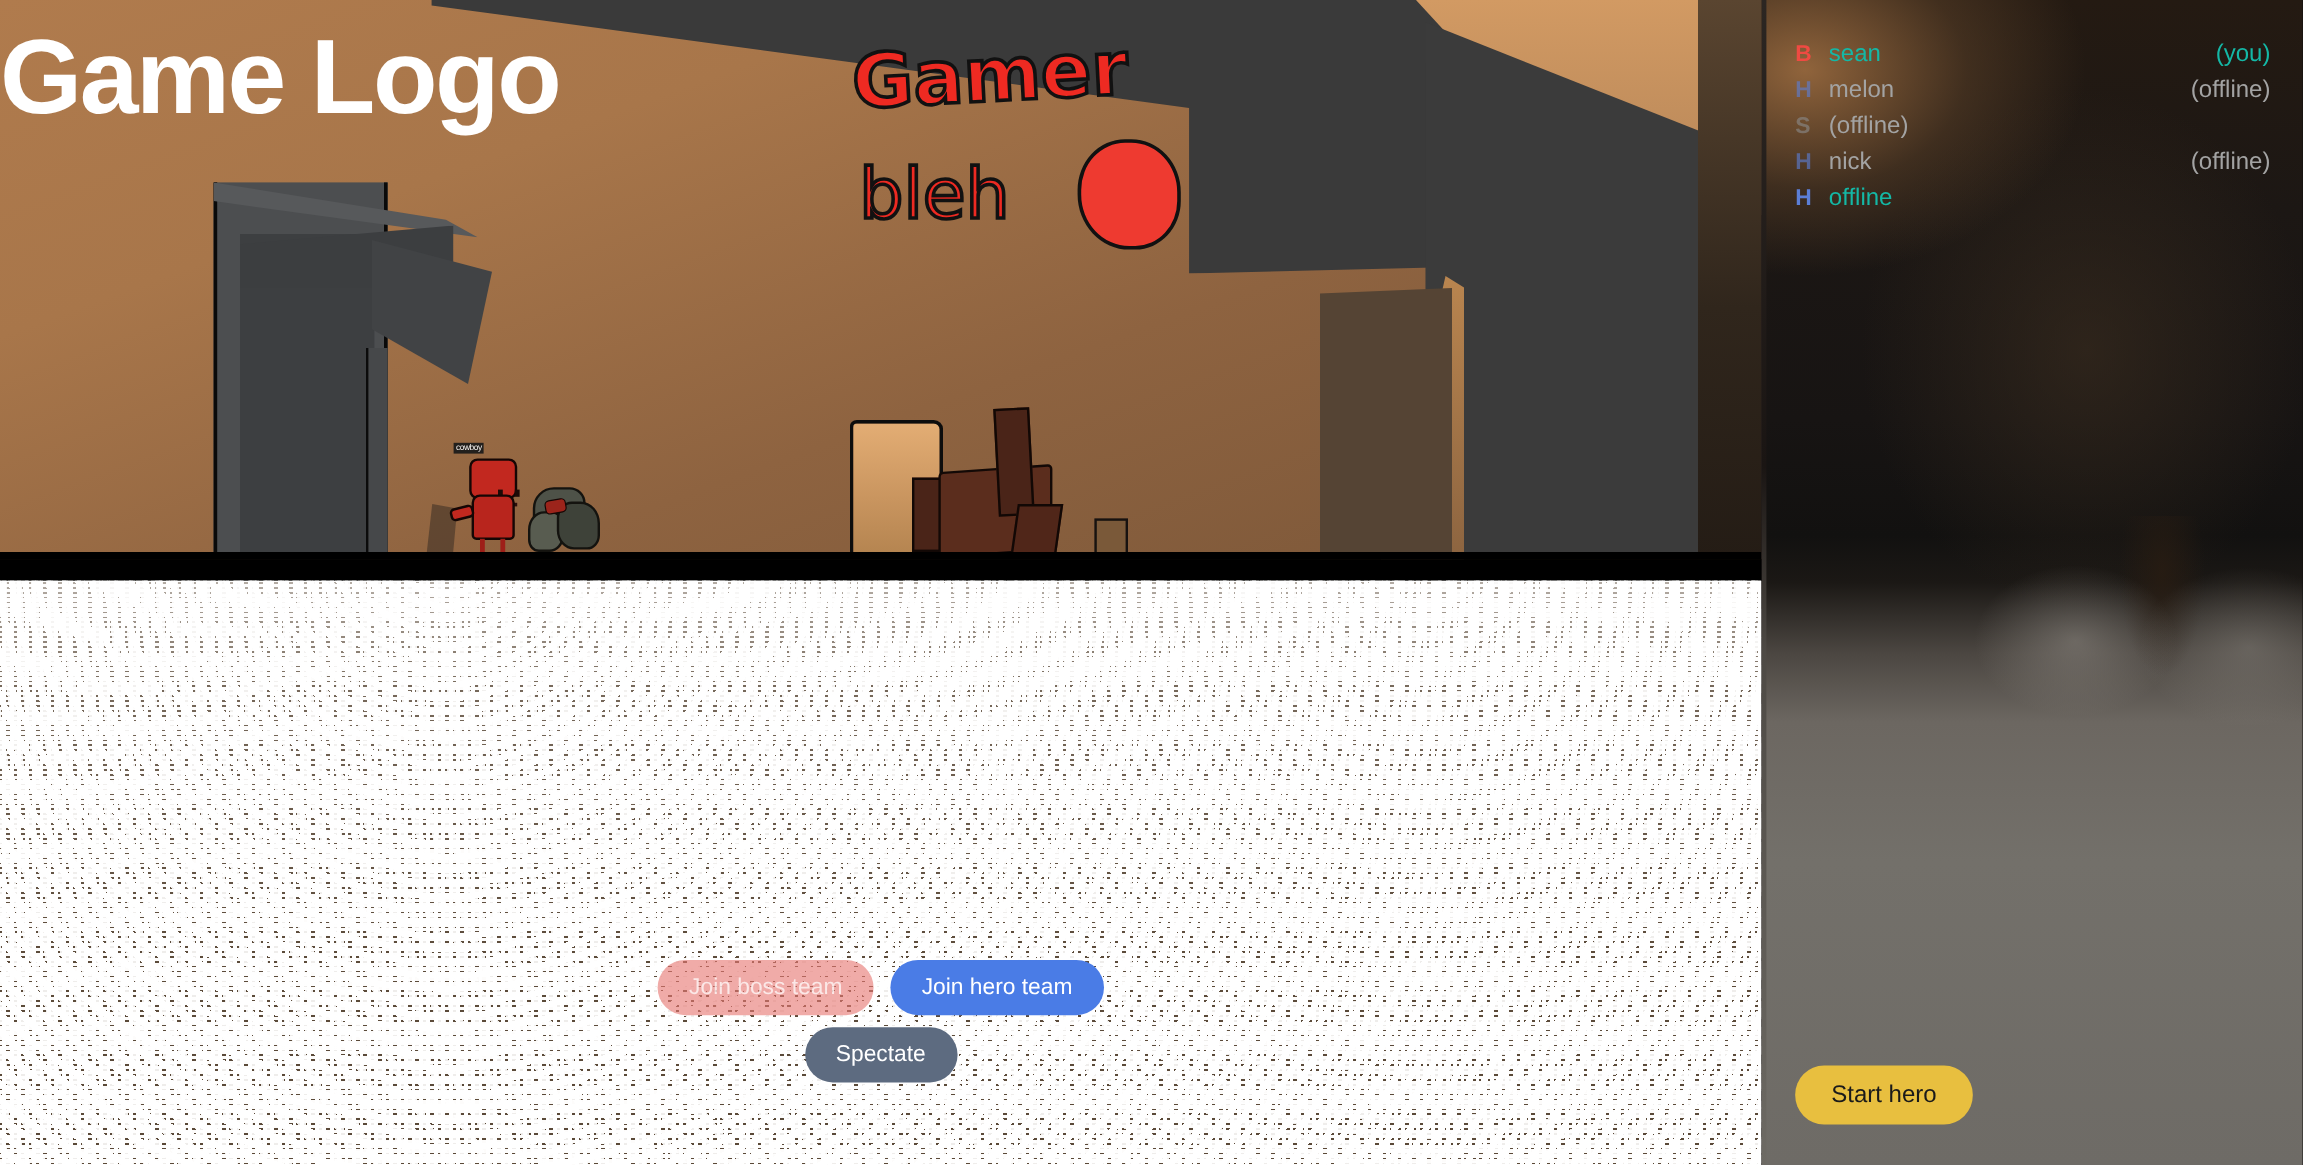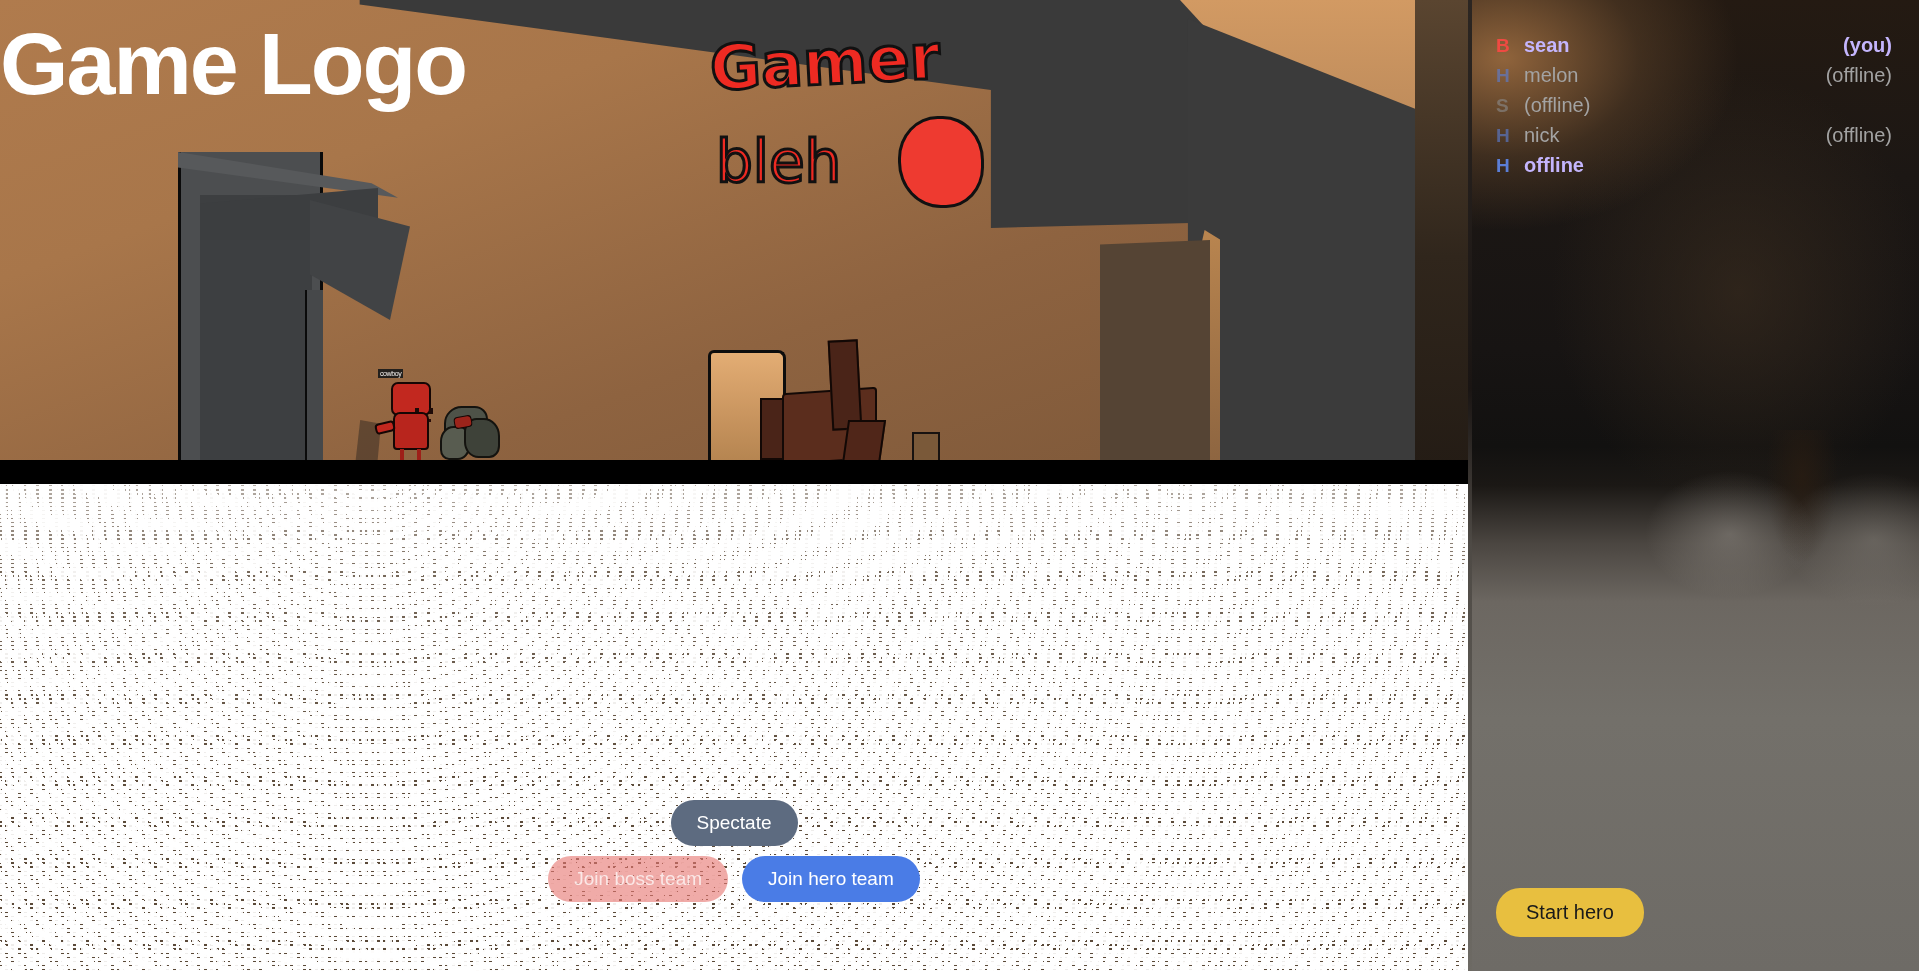--- a/index.html
+++ b/index.html
@@ -392,21 +392,21 @@
     font-weight:700;
     font-size:19px;
     flex:0 0 28px;
   }
   .role-B { color:#ef4a42; }
   .role-H { color:#5b7ed6; }
   .role-S { color:#8a8a8a; }
   .role-dim { opacity:0.62; }
   .player-name { flex:1 1 auto; }
   .player-status { flex:0 0 auto; text-align:left; }
-  .state-online  { color:#c4b5fd; font-weight:700; }
+  .state-online  { color:#14b8a6; font-weight:400; }
   .state-offline { color:#a3a3a3; font-weight:400; }
 
   #start-game-wrap {
     position:absolute;
     left:28px; bottom:34px;
   }
   #btn-start-game {
     background:#e8bf3f;
     color:#1a1a1a;
     border:none;
@@ -488,25 +488,25 @@
       <div id="graffiti">
         <div id="graffiti-text-top">Gamer</div>
         <div id="graffiti-text-bleh">bleh</div>
         <div id="graffiti-blob"></div>
       </div>
       <div id="game-title">Game Logo</div>
     </div>
 
     <div id="team-buttons">
       <div class="btn-row">
-        <button class="pill" id="btn-spectate">Spectate</button>
+        <button class="pill" id="btn-join-boss">Join boss team</button>
+        <button class="pill" id="btn-join-hero">Join hero team</button>
       </div>
       <div class="btn-row">
-        <button class="pill" id="btn-join-boss">Join boss team</button>
-        <button class="pill" id="btn-join-hero">Join hero team</button>
+        <button class="pill" id="btn-spectate">Spectate</button>
       </div>
     </div>
 
   </div>
 
   <div id="sidebar">
     <div id="sidebar-blur-bg"></div>
     <div id="sidebar-blur-highlight"></div>
     <div id="sidebar-left-edge"></div>
 

